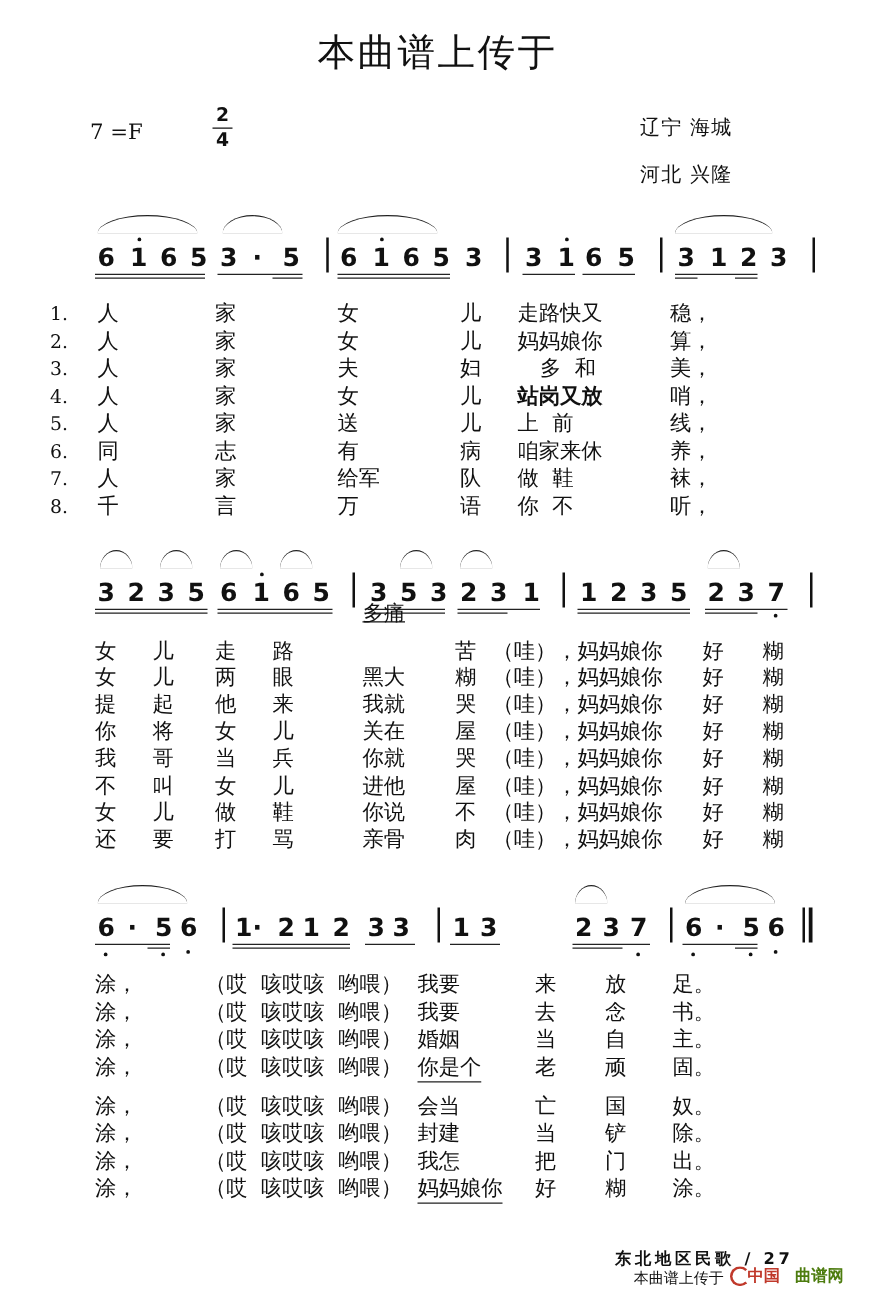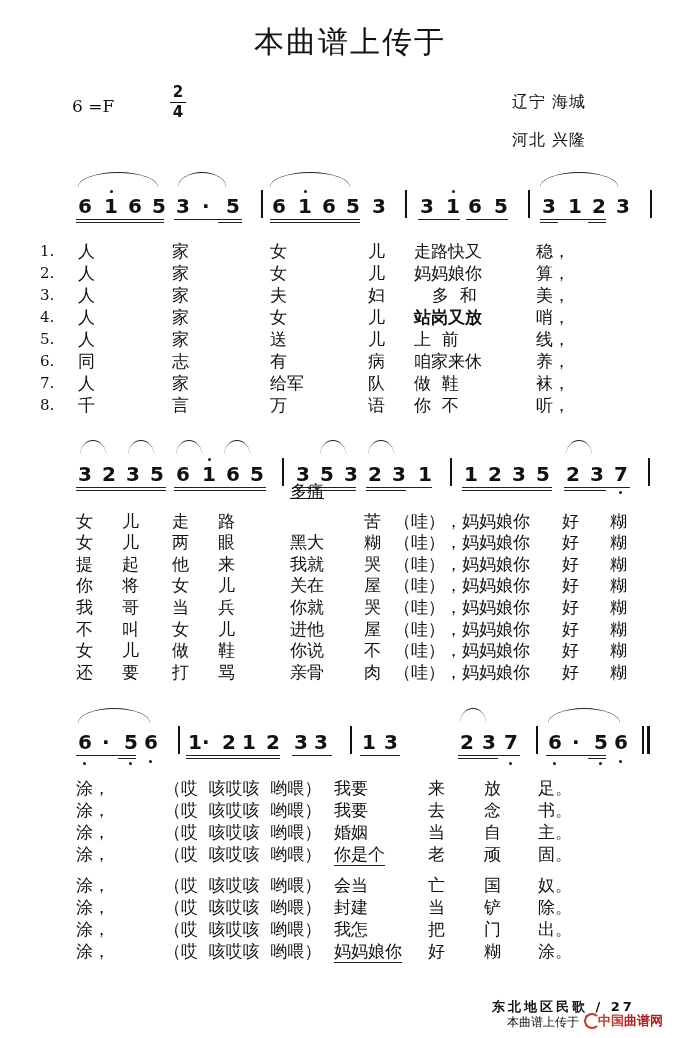--- a/index.html
+++ b/index.html
@@ -16,29 +16,29 @@
   .barthick { position:absolute; width:3px; background:#111; }
   .uline { position:absolute; height:0; border-top:1.5px solid #222; }
   .slur2 { position:absolute; border-top:1.5px solid #222; border-radius:50% 50% 0 0 / 100% 100% 0 0; height:14px; }
   .dotabove { position:absolute; width:3px; height:3px; border-radius:50%; background:#111; }
   .lyr { position:absolute; font-size:17px; line-height:22px; white-space:pre; }
   .vnum { position:absolute; font-size:15px; font-family:"DejaVu Serif", serif; line-height:22px; }
   .foot1 { left:492px; top:998px; font-size:13px; font-weight:bold; letter-spacing:3px; }
   .foot2 { left:507px; top:1014px; font-size:12px; }
   .brand { left:598px; top:1012px; font-size:13px; font-weight:bold; }
   .brand .a { color:#c0392b; }
-  .brand .b { color:#b91c1c; }
+  .brand .b { color:#4d7c0f;margin-left:12px; }
   .logo { left:584px; top:1013px; width:12px; height:12px; border-radius:50%; border:2px solid #c0392b; border-right-color:transparent; }
 </style>
 </head>
 <body>
 
 <div class="abs title">本曲谱上传于</div>
 
-<div class="abs key">6 =F</div>
+<div class="abs key">7 =F</div>
 <div class="abs ts">
   <div>2</div>
   <div class="line"></div>
   <div>4</div>
 </div>
 <div class="abs origin" style="top:92px;">辽宁  海城</div>
 <div class="abs origin" style="top:130px;">河北  兴隆</div>
 
 <div>
   <div class="slur2" style="left:78px;top:172px;width:80px;"></div>

